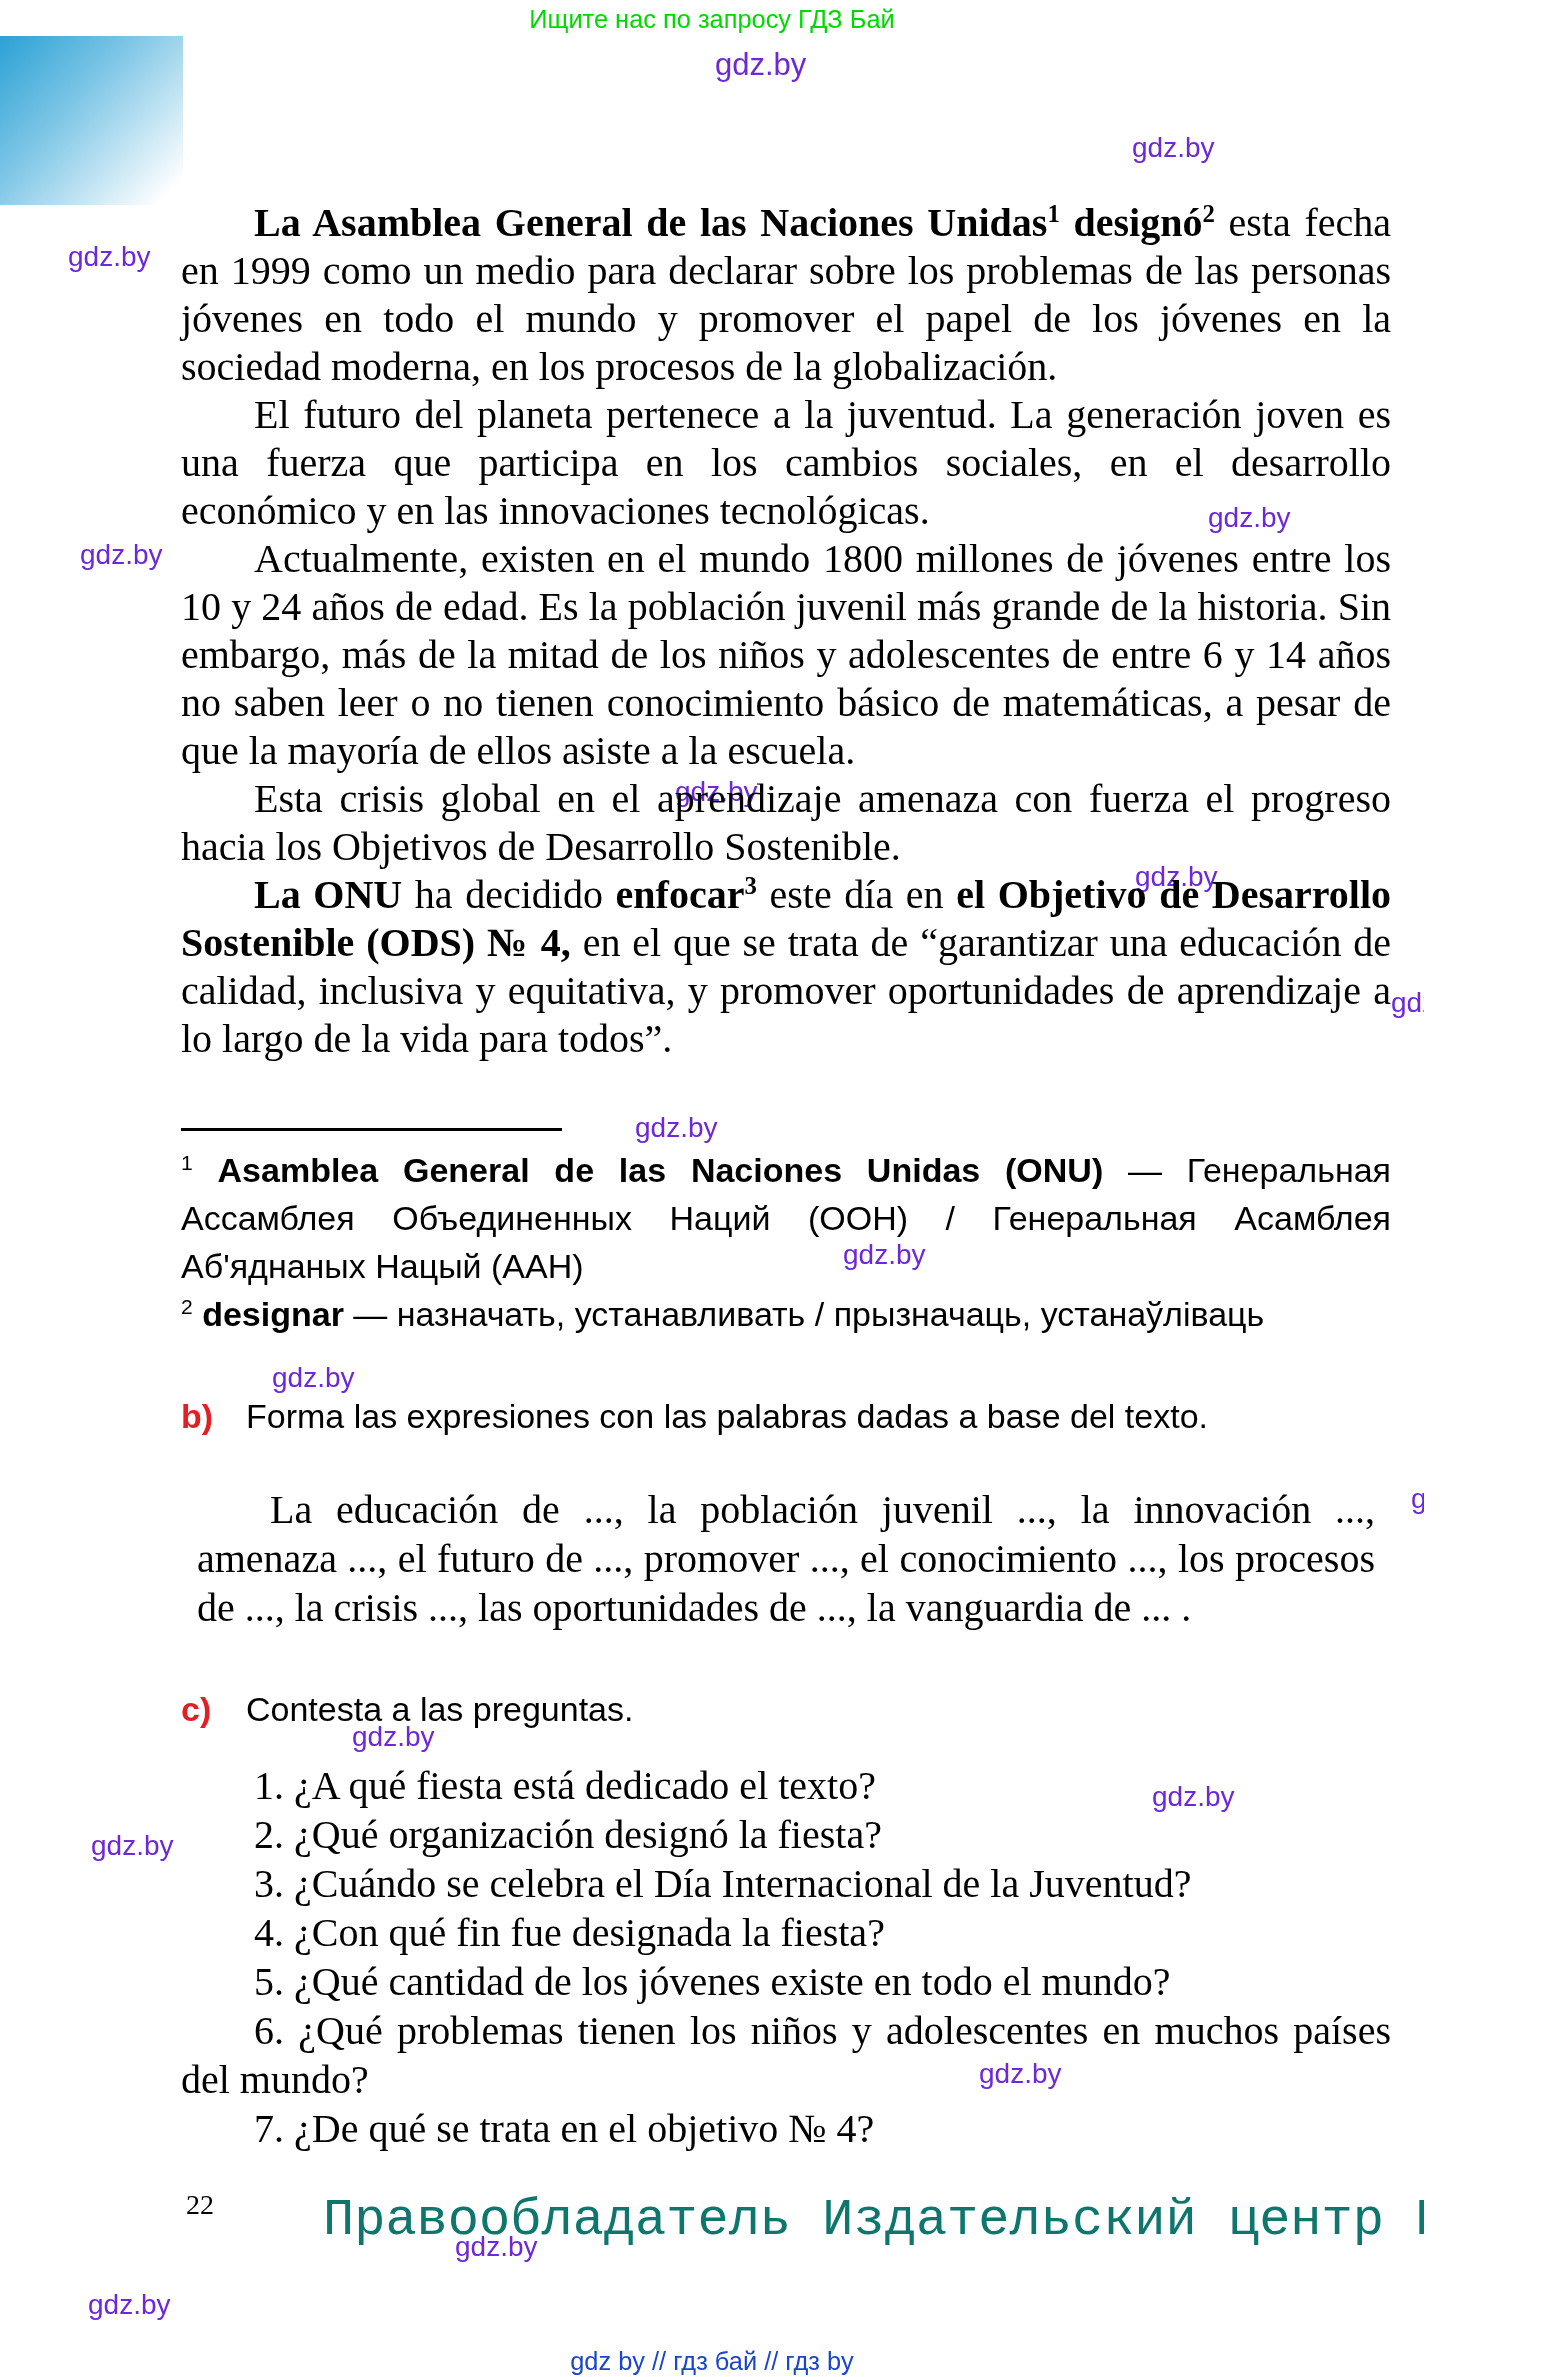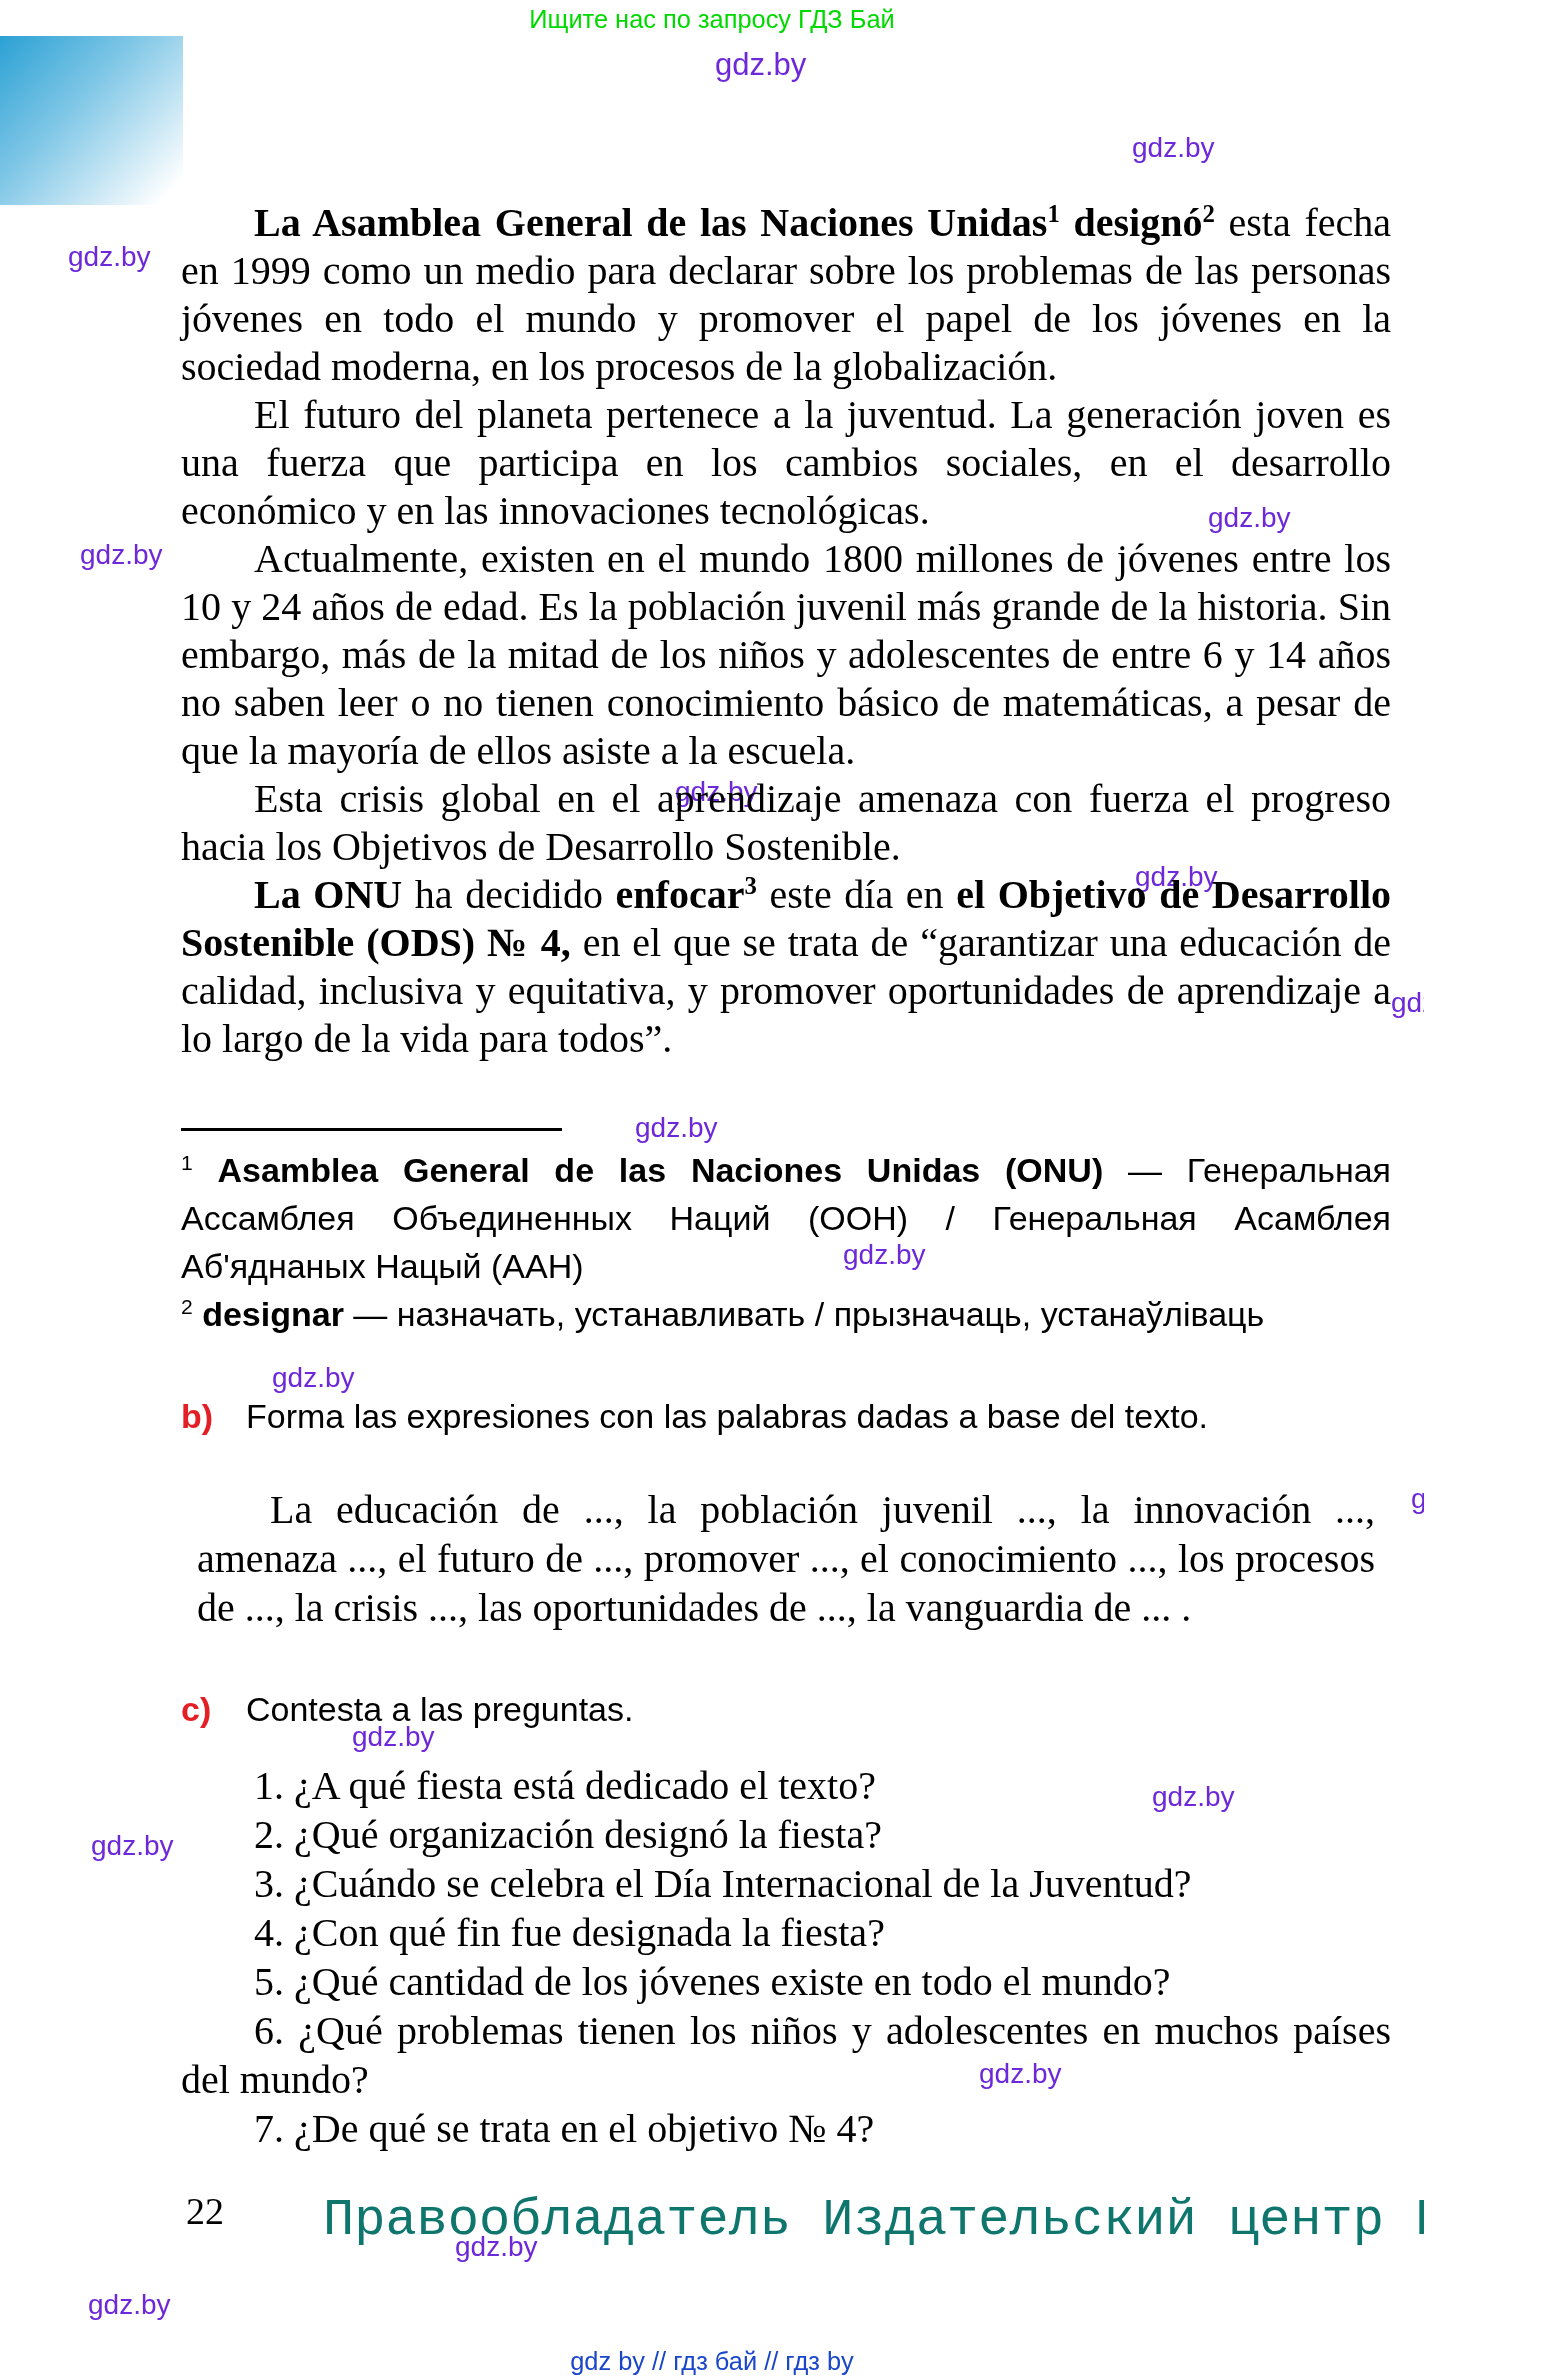--- a/index.html
+++ b/index.html
@@ -60,21 +60,21 @@
   }
   .expressions p{margin:16px;text-indent:73px;}
   .questions{
     position:absolute;left:181px;top:1761px;width:1210px;
     font-size:40px;line-height:49px;text-align:justify;
   }
   .questions p{margin:0;text-indent:73px;}
   
   .page-number{
     position:absolute;left:186px;top:2189px;
-    font-size:38px;
+    font-size:28px;
   }
   .copyright{
     position:absolute;left:323px;top:2191px;
     font-family:Liberation Mono, monospace;
     font-size:52px;color:#0f766e;white-space:nowrap;
   }
   .bottom-links{
     position:absolute;left:0;right:0;top:2347px;text-align:center;
     font-family:"Liberation Sans",sans-serif;
     font-size:25.4px;color:#1a46c9;

